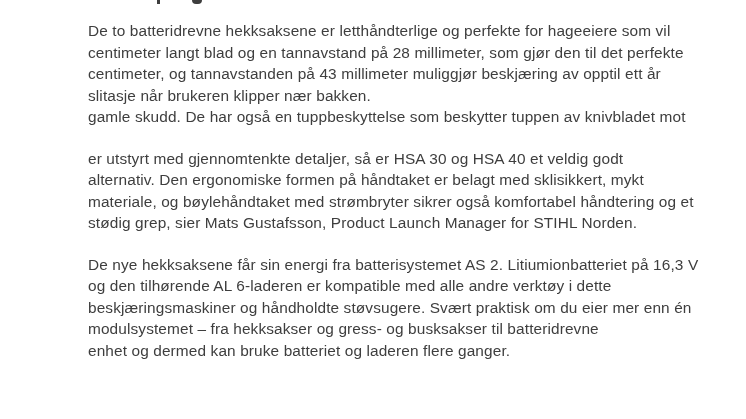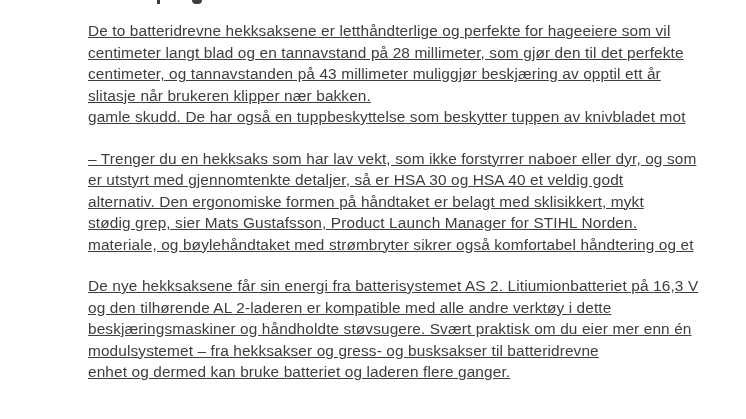--- a/index.html
+++ b/index.html
@@ -25,21 +25,20 @@
     font-weight: 400;
   }
   .para {
     margin: 0 0 20px 0;
     padding: 0;
   }
   .line {
     height: 21.5px;
     line-height: 21.5px;
     white-space: nowrap;
-    text-decoration: underline;
   }
   
   .frag {
     position: absolute;
     top: 0;
     background: #3e3e3e;
   }
   .frag-stem {
     left: 157px;
     width: 3px;
@@ -62,28 +61,27 @@
 
   <div class="para">
     <div class="line">De to batteridrevne hekksaksene er letthåndterlige og perfekte for hageeiere som vil</div>
     <div class="line">centimeter langt blad og en tannavstand på 28 millimeter, som gjør den til det perfekte</div>
     <div class="line">centimeter, og tannavstanden på 43 millimeter muliggjør beskjæring av opptil ett år</div>
     <div class="line">slitasje når brukeren klipper nær bakken.</div>
     <div class="line">gamle skudd. De har også en tuppbeskyttelse som beskytter tuppen av knivbladet mot</div>
   </div>
 
   <div class="para">
-    <div class="line">– Trenger du en hekksaks som har lav vekt, som ikke forstyrrer naboer eller dyr, og som</div>
     <div class="line">er utstyrt med gjennomtenkte detaljer, så er HSA 30 og HSA 40 et veldig godt</div>
     <div class="line">alternativ. Den ergonomiske formen på håndtaket er belagt med sklisikkert, mykt</div>
+    <div class="line">materiale, og bøylehåndtaket med strømbryter sikrer også komfortabel håndtering og et</div>
     <div class="line">stødig grep, sier Mats Gustafsson, Product Launch Manager for STIHL Norden.</div>
-    <div class="line">materiale, og bøylehåndtaket med strømbryter sikrer også komfortabel håndtering og et</div>
   </div>
 
   <div class="para">
     <div class="line">De nye hekksaksene får sin energi fra batterisystemet AS 2. Litiumionbatteriet på 16,3 V</div>
-    <div class="line">og den tilhørende AL 2-laderen er kompatible med alle andre verktøy i dette</div>
+    <div class="line">og den tilhørende AL 6-laderen er kompatible med alle andre verktøy i dette</div>
     <div class="line">beskjæringsmaskiner og håndholdte støvsugere. Svært praktisk om du eier mer enn én</div>
     <div class="line">modulsystemet – fra hekksakser og gress- og busksakser til batteridrevne</div>
     <div class="line">enhet og dermed kan bruke batteriet og laderen flere ganger.</div>
   </div>
 
 </div>
 
 </body></html>

